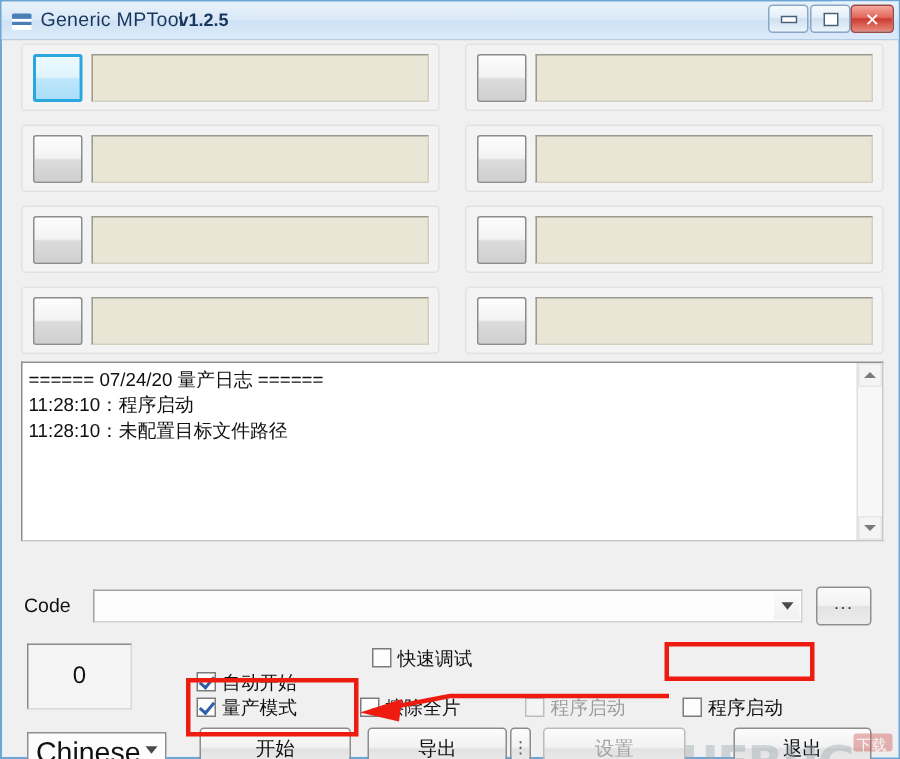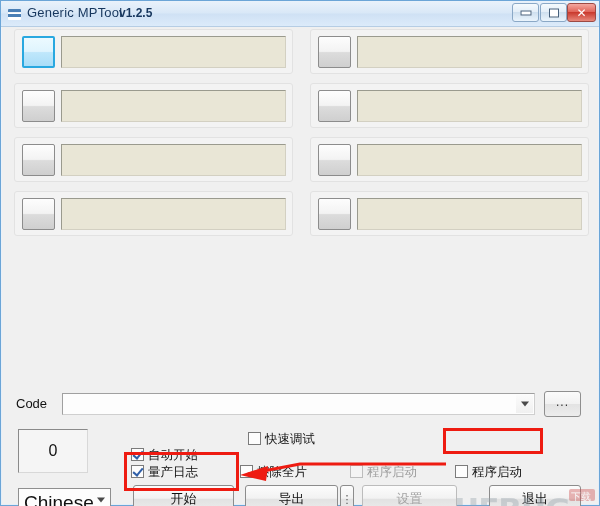--- a/index.html
+++ b/index.html
@@ -407,20 +407,33 @@
         <div class="slot" style="left:0px;  top:162px;">
           <div class="slot-led"></div>
           <div class="slot-field"></div>
         </div>
         <div class="slot" style="left:296px;top:162px;">
           <div class="slot-led"></div>
           <div class="slot-field"></div>
         </div>
       </div>
 
+      <div class="logbox">
+        <div class="log-text">====== 07/24/20 量产日志 ======
+11:28:10：程序启动
+11:28:10：未配置目标文件路径</div>
+        <div class="scrollbar">
+          <div class="sb-arrow up">
+            <span class="tri"></span>
+          </div>
+          <div class="sb-arrow down">
+            <span class="tri"></span>
+          </div>
+        </div>
+      </div>
 
       <div class="code-label">Code</div>
       <div class="code-combo">
         <span class="value"></span>
         <span class="combo-arrow-zone">
           <span class="tri"></span>
         </span>
       </div>
       <div class="browse-btn">...</div>
 
@@ -430,21 +443,21 @@
         <span class="box"></span>
         <span>自动开始</span>
       </div>
       <div class="cb" style="left:246px; top:404px;">
         <span class="box"></span>
         <span>快速调试</span>
       </div>
 
       <div class="cb checked" style="left:129px; top:437px;">
         <span class="box"></span>
-        <span>量产日志</span>
+        <span>量产模式</span>
       </div>
       <div class="cb" style="left:238px; top:437px;">
         <span class="box"></span>
         <span>擦除全片</span>
       </div>
       <div class="cb disabled" style="left:348px; top:437px;">
         <span class="box"></span>
         <span>程序启动</span>
       </div>
       <div class="cb" style="left:453px; top:437px;">

